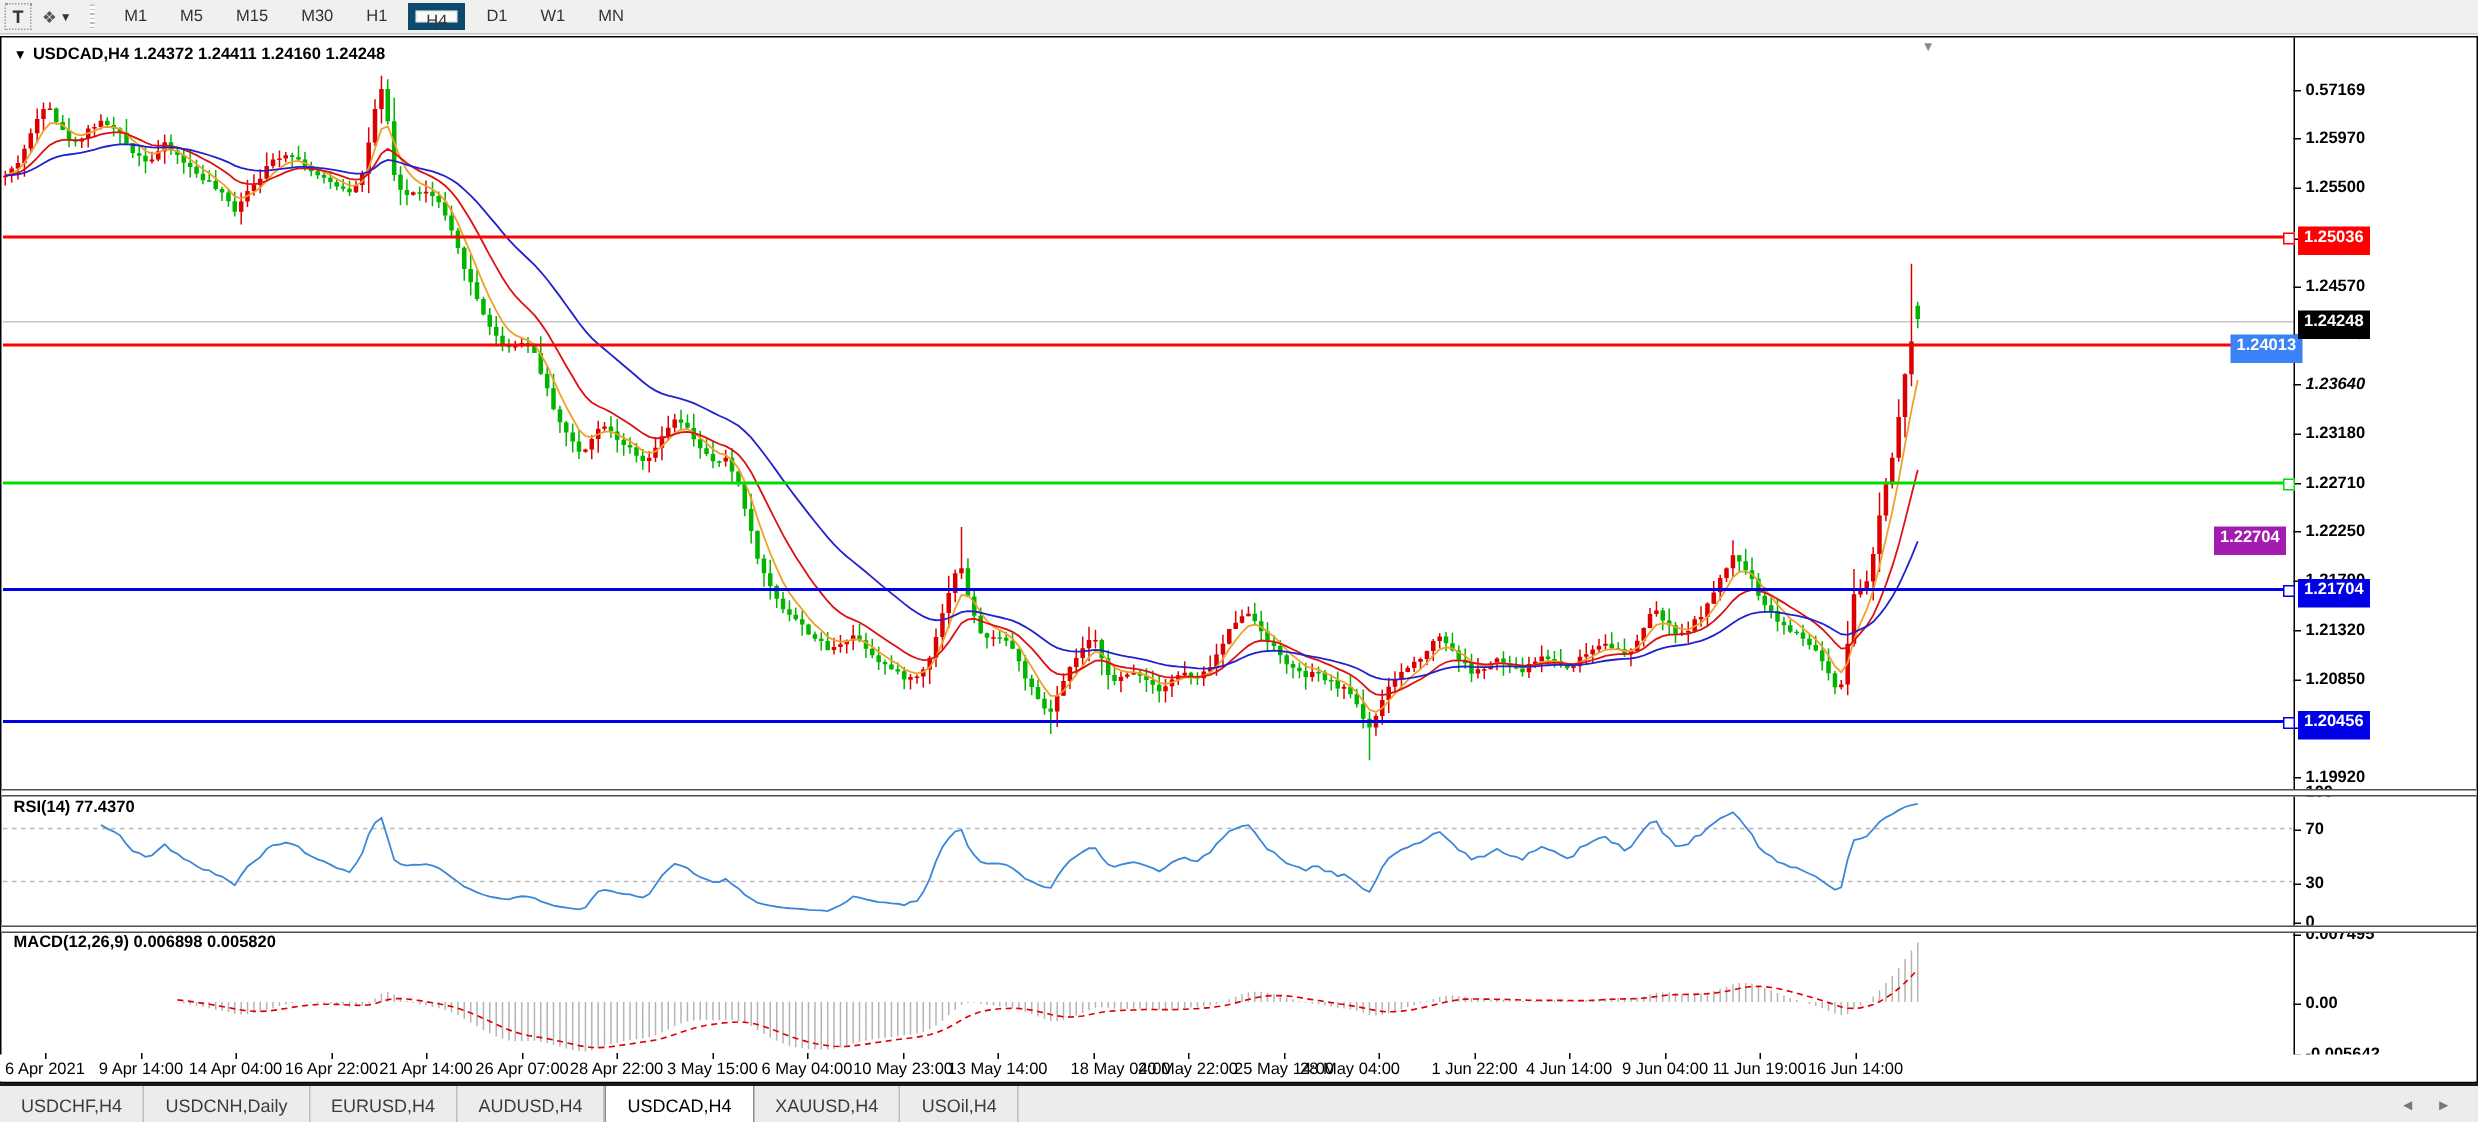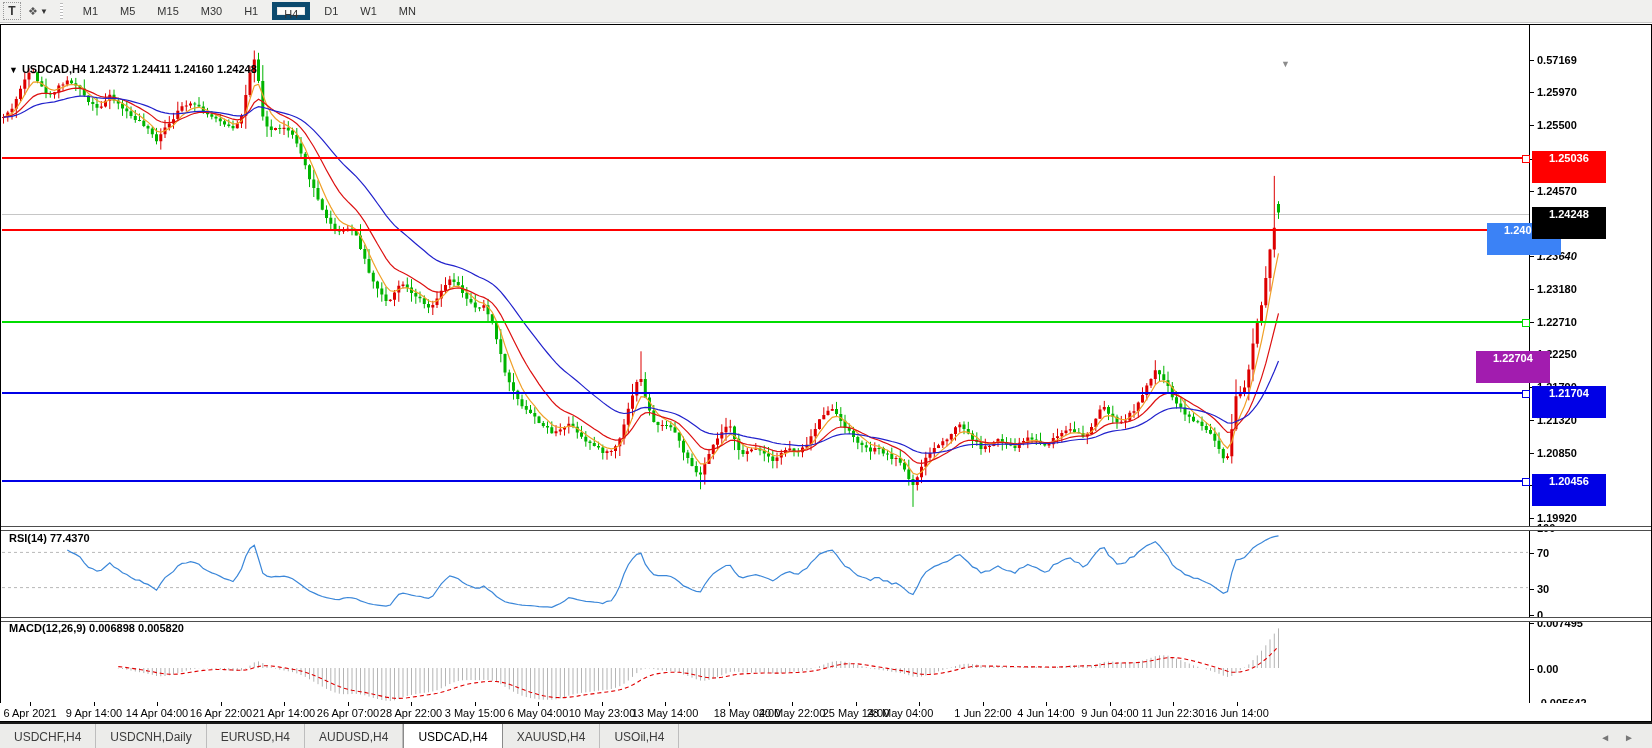--- a/index.html
+++ b/index.html
@@ -19,22 +19,22 @@
   .tf-btn{height:18px;padding:1px 7px;font-size:11px;color:#333;background:transparent;border:1px solid transparent;}
   .tf-btn.active{background:#fbfbf9;border:5px solid #0c4a6e;box-shadow:inset 0 0 0 1px #e8e8e8;}
   
   #chartwin{position:absolute;left:0;top:24px;width:1650px;height:696px;border:1px solid #000;background:#fff;}
   .panel-sep{position:absolute;left:0;width:1650px;height:3px;background:#fff;border-top:1px solid #4d4d4d;border-bottom:1px solid #4d4d4d;z-index:30;}
   #vaxis{position:absolute;top:0;width:1px;height:679px;background:#000;z-index:6;}
   .ytick{position:absolute;font-size:11px;font-weight:700;color:#000;z-index:5;white-space:nowrap;}
   .ytickdash{position:absolute;width:5px;height:1px;background:#000;z-index:5;}
   .lvl-line{position:absolute;left:1px;z-index:12;}
   .lvl-notch{position:absolute;width:6px;height:6px;background:#fff;z-index:13;}
-  .lvl-label{position:absolute;height:32px;line-height:14px;font-size:11px;font-weight:700;color:#fff;
-             padding:0 17px;z-index:14;white-space:nowrap;}
+  .lvl-label{position:absolute;height:19px;line-height:14px;font-size:11px;font-weight:700;color:#fff;
+             padding:0 4px;z-index:14;white-space:nowrap;}
   .cur-line{position:absolute;left:1px;height:1px;background:#c6c6c6;z-index:2;}
   .chart-title{position:absolute;left:8px;top:5px;font-size:11px;font-weight:700;color:#000;z-index:20;}
   .chart-title .tri{font-size:9px;margin-right:4px;}
   .ind-label{position:absolute;left:8px;font-size:11px;font-weight:700;color:#000;z-index:20;}
   #shift-tri{position:absolute;font-size:9px;color:#8c8c8c;z-index:20;}
   
   #timeaxis{position:absolute;left:0;top:703px;width:1650px;height:18px;background:#fff;z-index:25;}
   .xtick{position:absolute;top:4px;font-size:11px;color:#000;white-space:nowrap;transform:translateX(-50%);}
   .xtickdash{position:absolute;top:-1px;width:1px;height:4px;background:#000;}
   
@@ -62,21 +62,21 @@
       <button class="tf-btn">M30</button>
       <button class="tf-btn">H1</button>
       <button class="tf-btn active">H4</button>
       <button class="tf-btn">D1</button>
       <button class="tf-btn">W1</button>
       <button class="tf-btn">MN</button>
     </div>
 </div>
 
 <div id="chartwin">
-  <div id="main-panel" class="abs" style="left:0;top:0;width:1604px;height:501px;margin-top:33px;">
+  <div id="main-panel" class="abs" style="left:0;top:0;width:1604px;height:501px;">
     <div class="chart-title">
       <span class="tri">▼</span><span>USDCAD,H4</span>&nbsp;<span>1.24372 1.24411 1.24160 1.24248</span>
     </div>
     <div id="shift-tri" style="left:1280px;top:1px;">▼</div>
   </div>
   <div class="panel-sep" style="top:501px;"></div>
   <div id="rsi-panel" class="abs" style="left:0;top:504px;width:1650px;height:89px;">
     <div class="ind-label" style="top:3px;">RSI(14) 77.4370</div>
   </div>
   <div class="panel-sep" style="top:592px;"></div>
@@ -180,21 +180,21 @@
     <div class="xtick" style="left: 856px;">25 May 14:00</div>
     <div class="xtickdash" style="left: 919px;"></div>
     <div class="xtick" style="left: 900px;">28 May 04:00</div>
     <div class="xtickdash" style="left: 983px;"></div>
     <div class="xtick" style="left: 983px;">1 Jun 22:00</div>
     <div class="xtickdash" style="left: 1046px;"></div>
     <div class="xtick" style="left: 1046px;">4 Jun 14:00</div>
     <div class="xtickdash" style="left: 1110px;"></div>
     <div class="xtick" style="left: 1110px;">9 Jun 04:00</div>
     <div class="xtickdash" style="left: 1173px;"></div>
-    <div class="xtick" style="left: 1173px;">11 Jun 22:30</div>
+    <div class="xtick" style="left: 1173px;">11 Jun 19:00</div>
     <div class="xtickdash" style="left: 1237px;"></div>
     <div class="xtick" style="left: 1237px;">16 Jun 14:00</div>
   </div>
 
 <div id="tabbar">
   <div id="tabs-holder" style="display:flex;">
       <div class="tab">USDCHF,H4</div>
       <div class="tab">USDCNH,Daily</div>
       <div class="tab">EURUSD,H4</div>
       <div class="tab">AUDUSD,H4</div>

